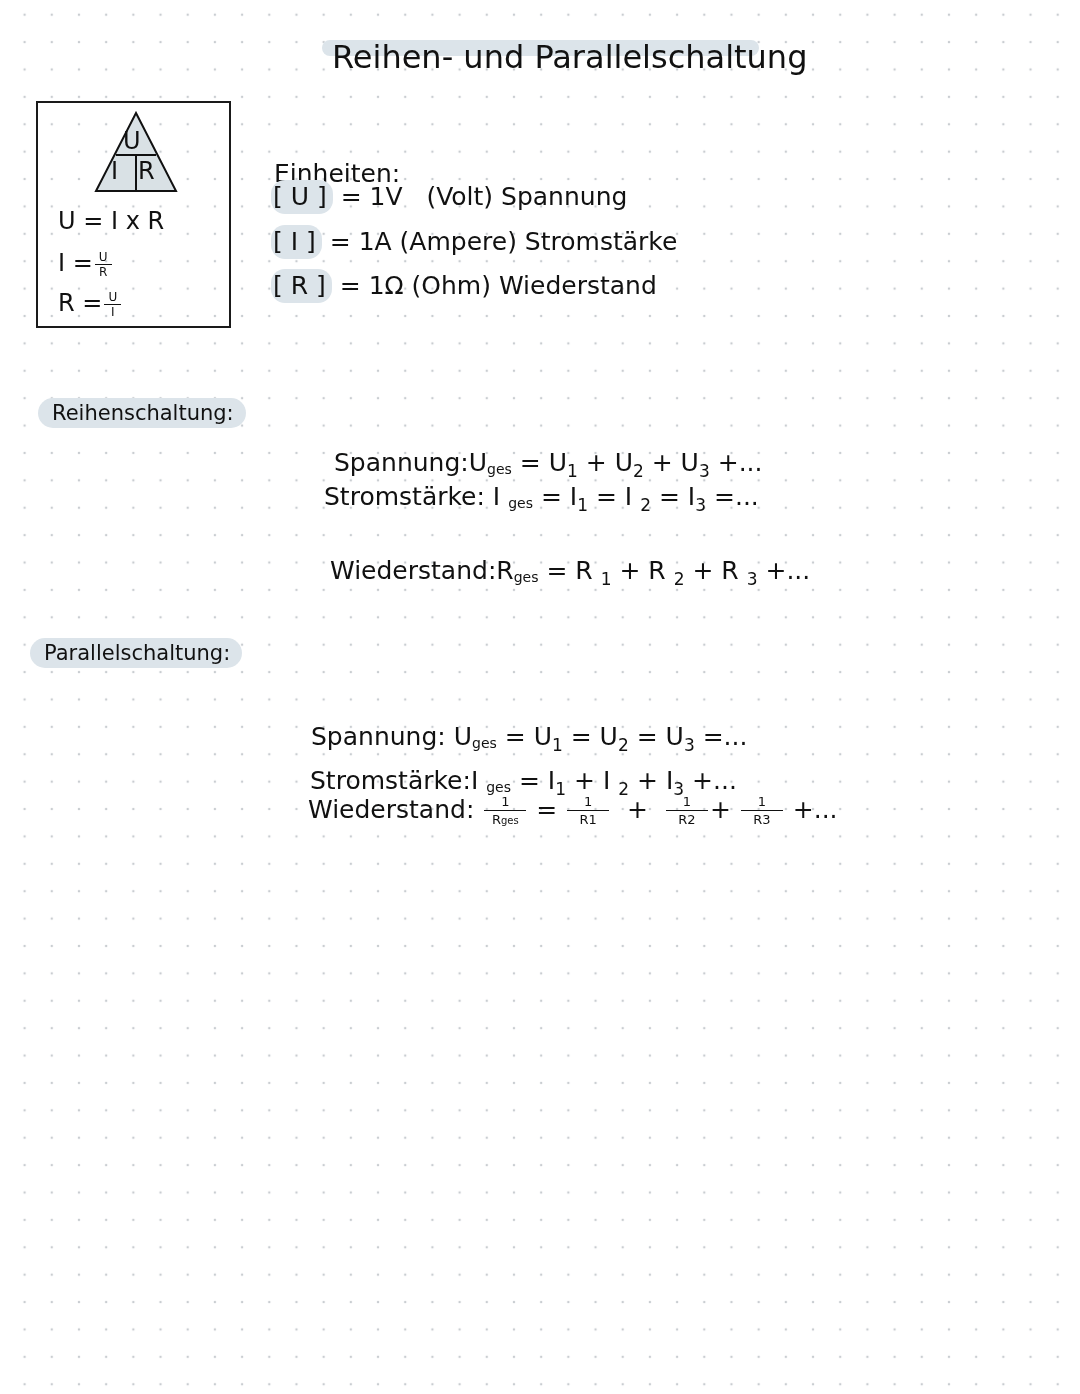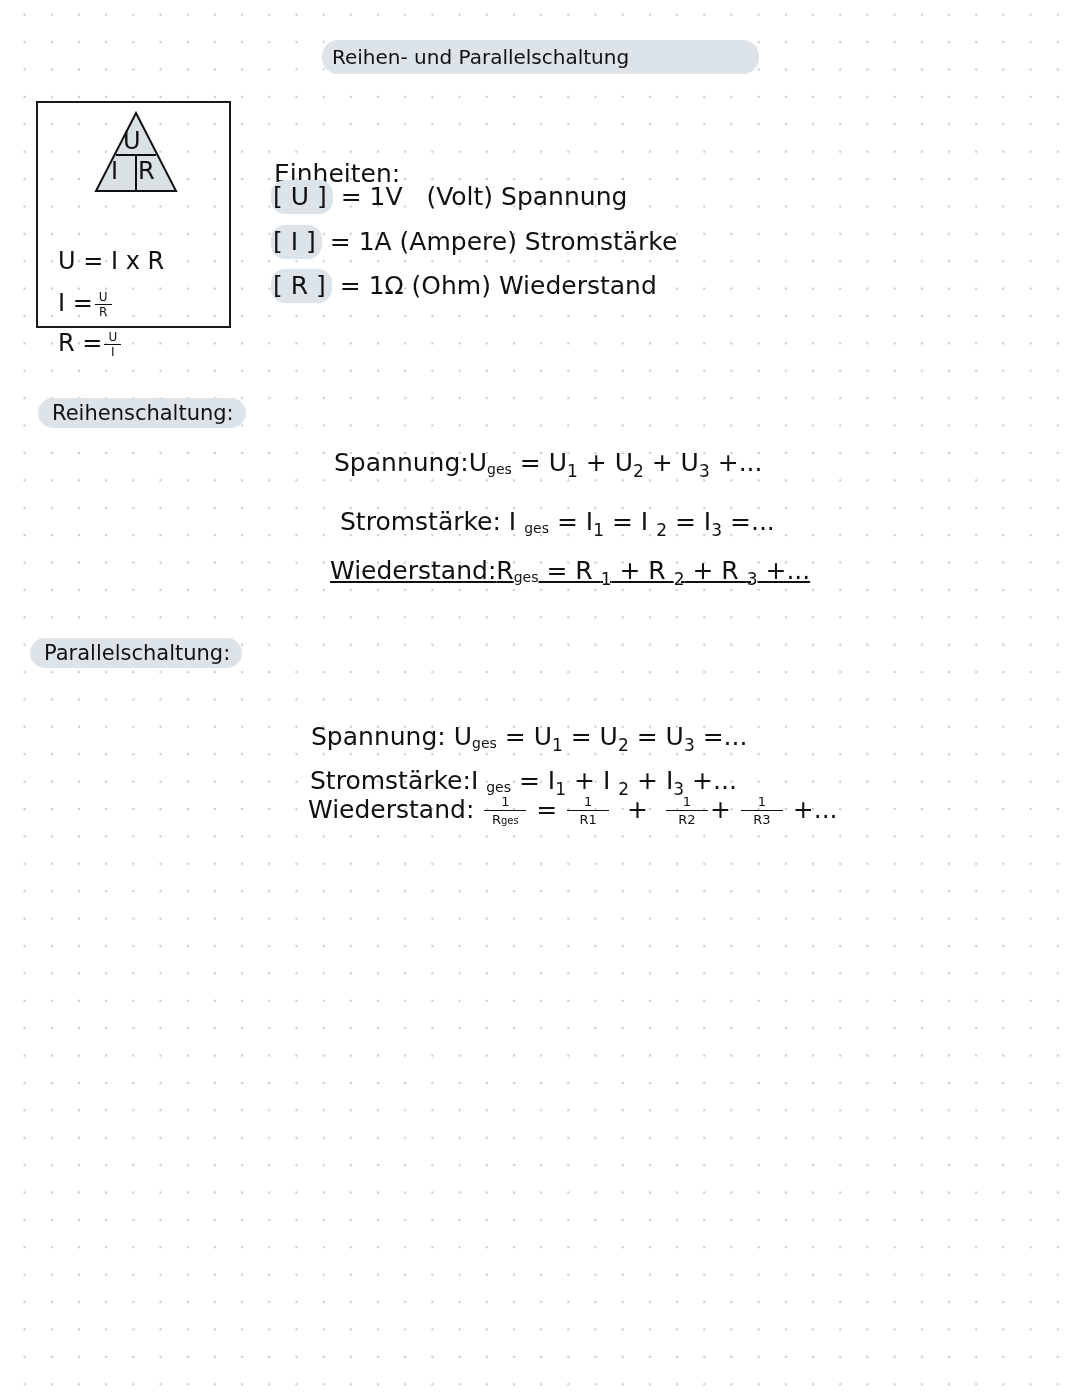--- a/index.html
+++ b/index.html
@@ -10,29 +10,29 @@
       background-size: 27.2px 27.4px;
       background-position: 11px 1px;
       font-family: "DejaVu Sans", sans-serif;
       color: #111;
     }
     .abs { position: absolute; white-space: nowrap; }
     .hl {
       background: #dce4ea; border-radius: 16px;
     }
     .title {
-      left: 322px; top: 40px; height: 34px; width: 437px;
-      font-size: 20px; line-height: 34px; padding-left: 10px; box-sizing: border-box;
+      left: 322px; top: 40px; height: 16px; width: 437px;
+      font-size: 32px; line-height: 34px; padding-left: 10px; box-sizing: border-box;
     }
     .formula-box {
       left: 36px; top: 101px; width: 195px; height: 227px;
       border: 2px solid #1a1a1a; box-sizing: border-box; background: transparent;
     }
     .tri { position: absolute; left: 56px; top: 8px; }
-    .box-line { position: absolute; left: 20px; font-size: 24px; line-height: 28px; margin-top: 40px; }
+    .box-line { position: absolute; left: 20px; font-size: 24px; line-height: 28px; }
     .frac {
       display: inline-flex; flex-direction: column; align-items: center;
       vertical-align: middle; font-size: 12px; line-height: 12px; margin-left: 2px;
     }
     .frac .num { padding: 0 4px 1px; border-bottom: 1.5px solid #111; }
     .frac .den { padding-top: 1px; }
     .units-head { left: 274px; top: 136px; font-size: 25px; line-height: 34px; margin-top: 21px; }
     .unit-row { left: 271px; font-size: 25px; line-height: 34px; }
     .bracket-hl {
       display: inline-block; background: #dce4ea; border-radius: 14px;
@@ -92,24 +92,24 @@
 </div>
 <div class="abs unit-row" style="top:269px;">
   <span class="bracket-hl">[ R ]</span> <span>= 1Ω</span> <span>(Ohm) Wiederstand</span>
 </div>
 
 <div class="abs section-head hl" style="left:38px;top:398px;">Reihenschaltung:</div>
 
 <div class="abs eq-row" style="left:334px;top:446px;">
   <span>Spannung:</span><span>U</span><sub class="s">ges</sub><span> = U</span><sub class="n">1</sub><span> + U</span><sub class="n">2</sub><span> + U</span><sub class="n">3</sub><span> +...</span>
 </div>
-<div class="abs eq-row" style="left:324px;top:505px;margin-left:16px;">
+<div class="abs eq-row" style="left:324px;top:480px;">
   <span>Stromstärke:</span> <span>I</span> <sub class="s">ges</sub><span> = I</span><sub class="n">1</sub><span> = I </span><sub class="n">2</sub><span> = I</span><sub class="n">3</sub><span> =...</span>
 </div>
-<div class="abs eq-row" style="left:330px;top:554px;text-decoration:underline;">
+<div class="abs eq-row" style="left:330px;top:554px;">
   <span>Wiederstand:</span><span>R</span><sub class="s">ges</sub><span> = R </span><sub class="n">1</sub><span> + R </span><sub class="n">2</sub><span> + R </span><sub class="n">3</sub><span> +...</span>
 </div>
 
 <div class="abs section-head hl" style="left:30px;top:638px;">Parallelschaltung:</div>
 
 <div class="abs eq-row" style="left:311px;top:692px;margin-top:28px;">
   <span>Spannung:</span> <span>U</span><sub class="s">ges</sub><span> = U</span><sub class="n">1</sub><span> = U</span><sub class="n">2</sub><span> = U</span><sub class="n">3</sub><span> =...</span>
 </div>
 <div class="abs eq-row" style="left:310px;top:743px;margin-top:21px;">
   <span>Stromstärke:</span><span>I</span> <sub class="s">ges</sub><span> = I</span><sub class="n">1</sub><span> + I </span><sub class="n">2</sub><span> + I</span><sub class="n">3</sub><span> +...</span>

